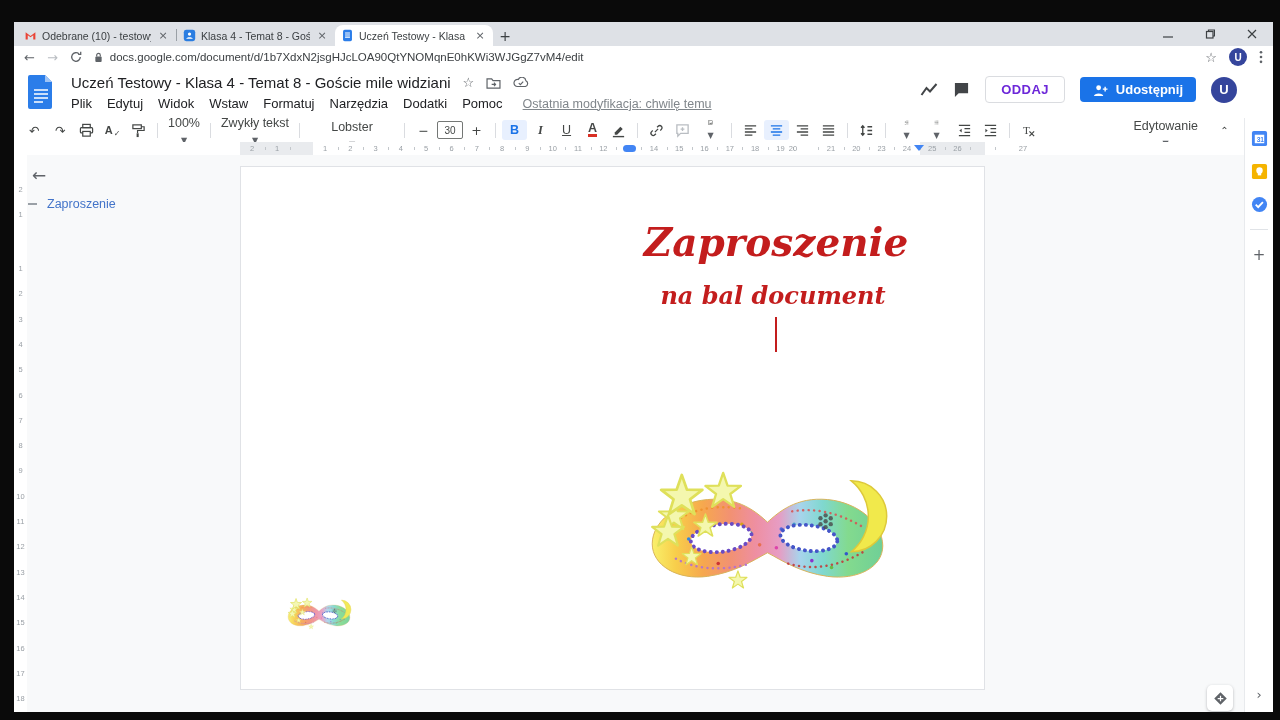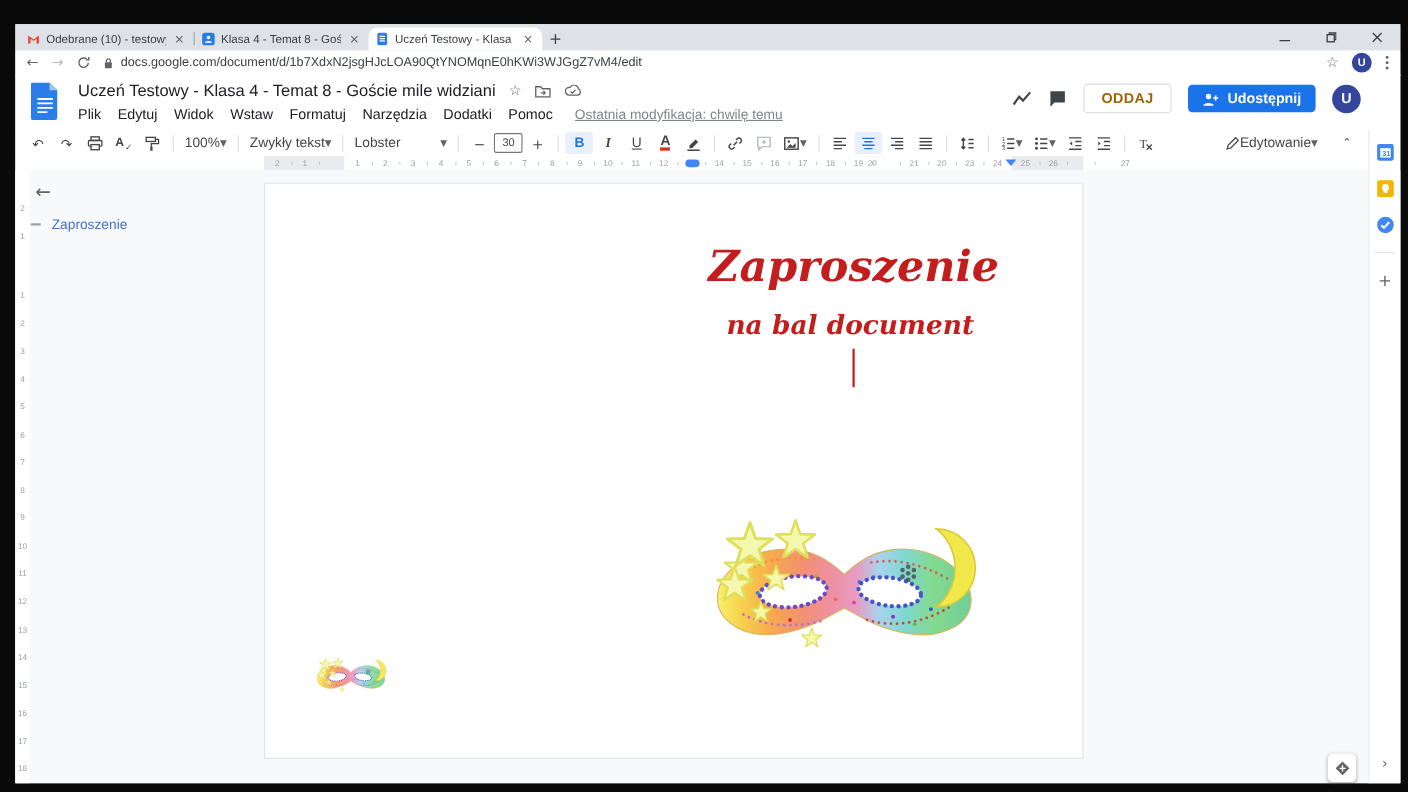--- a/index.html
+++ b/index.html
@@ -30,32 +30,32 @@
   
   .docsheader{position:absolute;top:46px;left:0;right:0;height:50px;background:#fff;}
   .docicon{position:absolute;left:14px;top:7px;}
   .dtitle-row{position:absolute;left:57px;top:6px;display:flex;align-items:center;gap:12px;}
   .dtitle{font-size:15px;color:#202124;white-space:nowrap;}
   .titlico{color:#5f6368;font-size:13px;display:flex;align-items:center;}
   .menurow{position:absolute;left:57px;top:28px;display:flex;align-items:center;gap:15px;font-size:13px;color:#202124;}
   .menuitem{cursor:default;}
   .lastmod{color:#80868b;text-decoration:underline;font-size:12.5px;margin-left:5px;white-space:nowrap;}
   .hdr-right{position:absolute;right:36px;top:8px;display:flex;align-items:center;gap:15px;}
-  .btn-oddaj{border:1px solid #dadce0;border-radius:4px;padding:5px 15px;font-size:13px;font-weight:bold;color:#a16207;background:#fff;letter-spacing:.4px;}
+  .btn-oddaj{border:1px solid #dadce0;border-radius:4px;padding:5px 15px;font-size:13px;font-weight:bold;color:#6d28d9;background:#fff;letter-spacing:.4px;}
   .btn-share{background:#1a73e8;color:#fff;border:none;border-radius:4px;padding:5px 13px;font-size:13px;font-weight:bold;display:flex;align-items:center;gap:8px;}
   .avatar{width:26px;height:26px;border-radius:50%;background:#35459c;color:#fff;display:flex;align-items:center;justify-content:center;font-size:13px;font-weight:bold;}
   .avatar.small{width:18px;height:18px;font-size:10px;}
 
   
   .toolbar{position:absolute;top:96px;left:0;right:28px;height:24px;background:#fff;display:flex;align-items:center;padding:0 8px;gap:1px;font-size:12.5px;color:#444746;}
   .tbtn{height:20px;min-width:21px;display:flex;align-items:center;justify-content:center;border-radius:3px;gap:3px;padding:0 2px;}
   .tbtn.active{background:#e8f0fe;color:#1a73e8;}
   .tbtn.dim{color:#b9bdc2;}
   .sep{width:1px;height:15px;background:#dadce0;margin:0 5px;flex:none;}
-  .ddtxt{padding:0 4px;display:flex;align-items:center;gap:0;white-space:nowrap;}
+  .ddtxt{padding:0 4px;display:flex;align-items:center;gap:6px;white-space:nowrap;flex-direction:column;}
   .caret{font-size:8px;color:#5f6368;}
   .fontsize-box{width:24px;height:16px;border:1px solid #747775;border-radius:2px;display:flex;align-items:center;justify-content:center;font-size:10px;}
   .boldB{font-weight:bold;}
   .italI{font-style:italic;font-family:"Liberation Serif",serif;font-weight:bold;}
   .undU{text-decoration:underline;}
   .colA{font-weight:bold;border-bottom:3px solid #d93025;line-height:11px;}
   .toolbar-right{margin-left:auto;display:flex;align-items:center;gap:10px;}
 
   
   .rulerrow{position:absolute;top:120px;left:0;right:28px;height:13px;background:#fff;}

